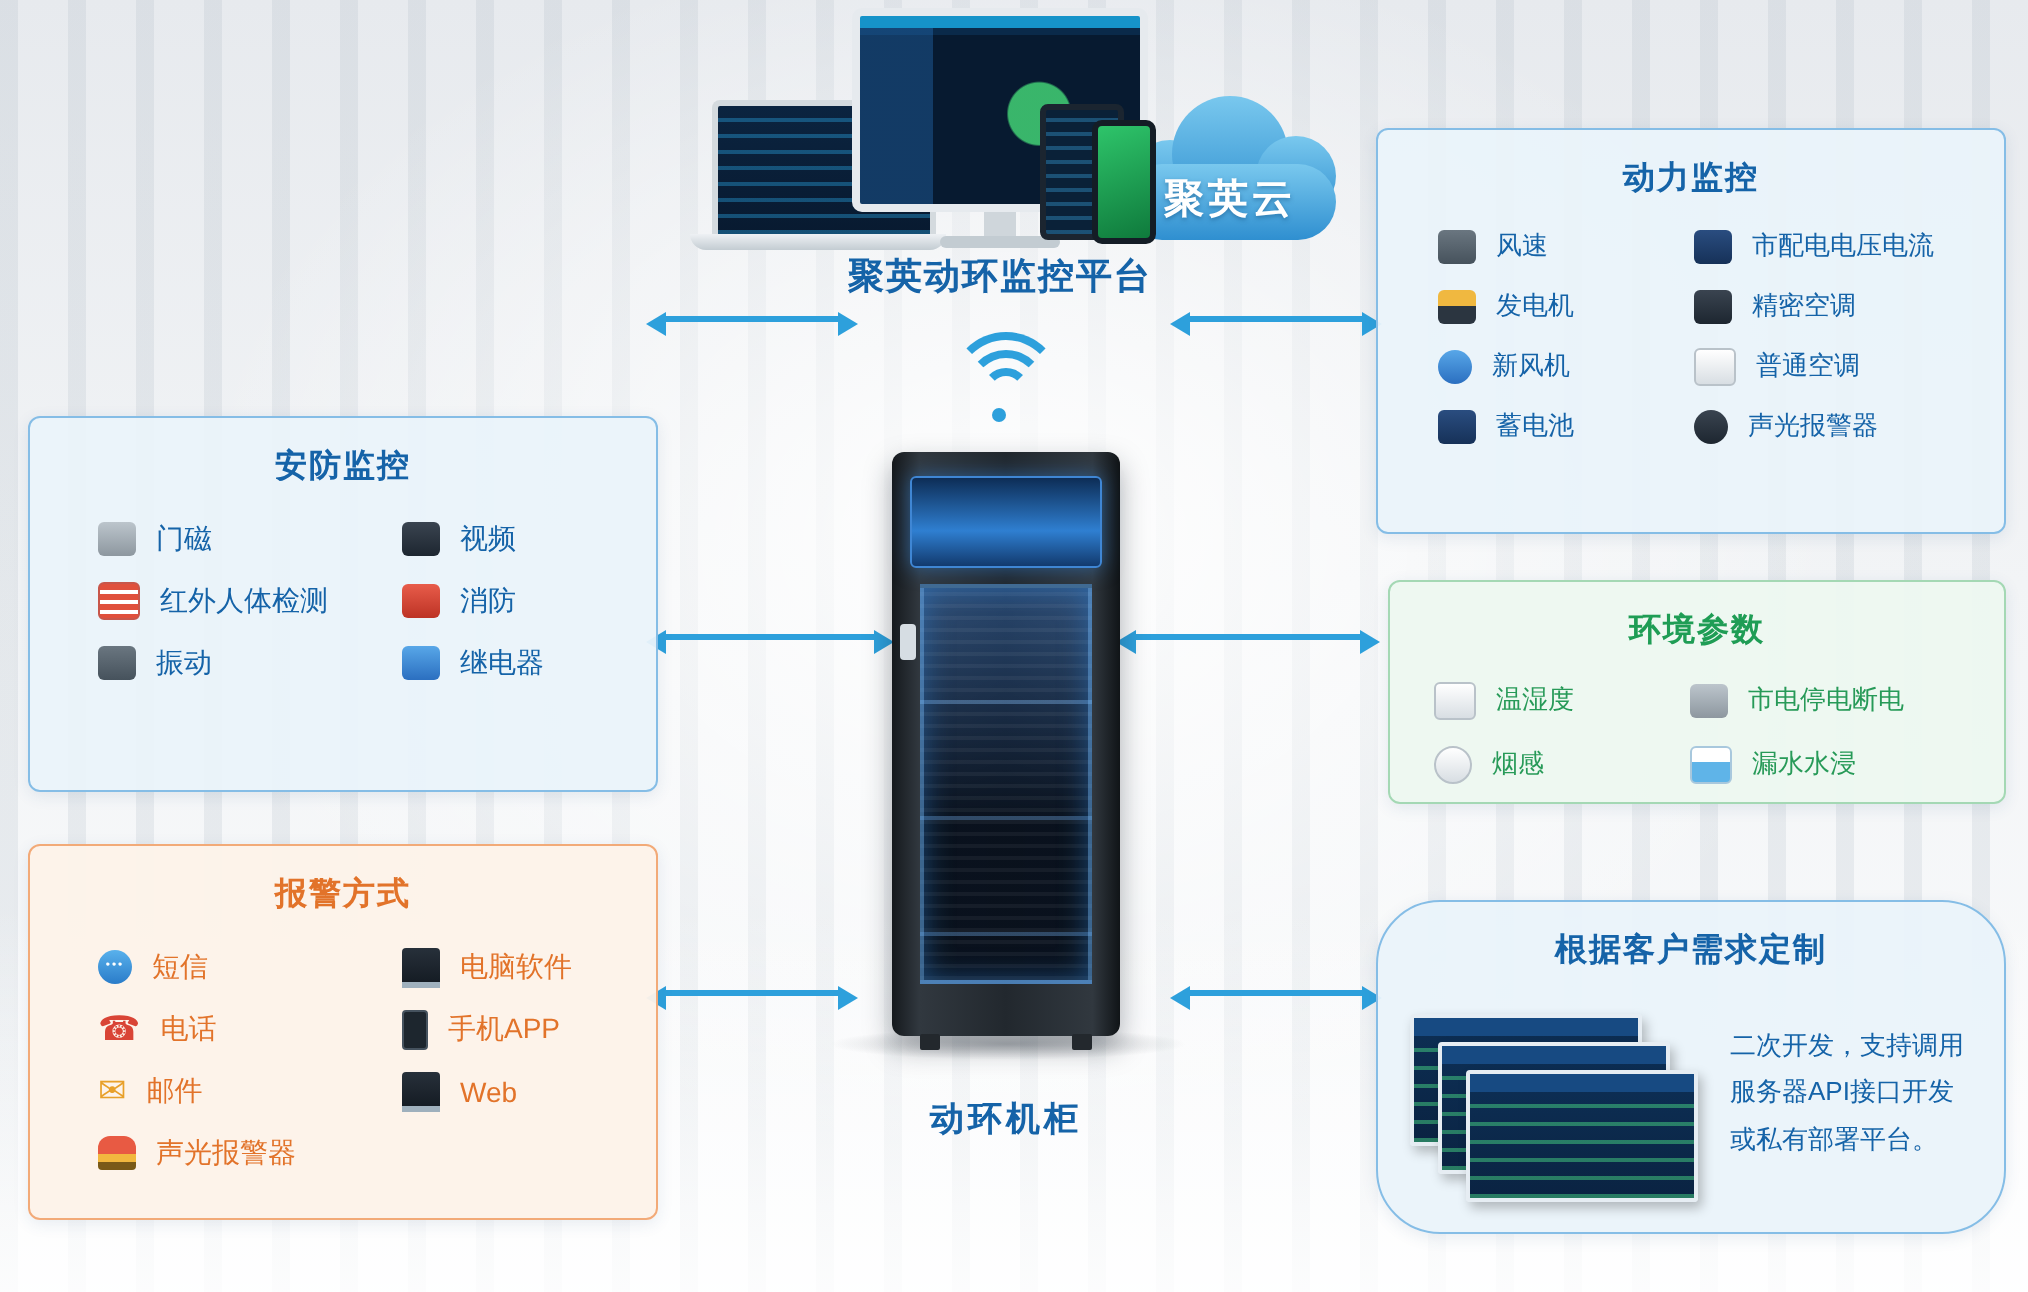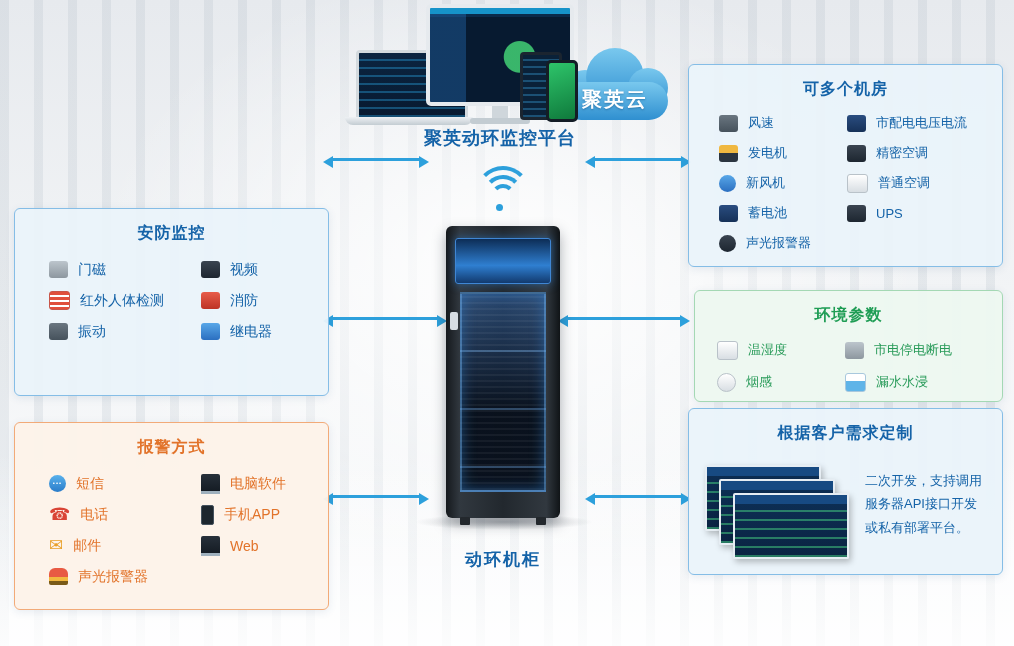--- a/index.html
+++ b/index.html
@@ -236,21 +236,21 @@
           <span class="ilabel">Web</span>
         </div>
       <div class="item">
           <span class="ic ic-beacon"></span>
           <span class="ilabel">声光报警器</span>
         </div>
     </div>
   </section>
 
   <section class="panel blue" id="p-power" style="left:688px;top:64px;width:313px;height:201px;">
-    <h3 class="p-title">可多个机房</h3>
+    <h3 class="p-title">动力监控</h3>
     <div class="items">
       <div class="item">
           <span class="ic ic-slate"></span>
           <span class="ilabel">风速</span>
         </div>
       <div class="item">
           <span class="ic ic-navy"></span>
           <span class="ilabel">市配电电压电流</span>
         </div>
       <div class="item">
@@ -265,24 +265,20 @@
           <span class="ic ic-blue ic-round"></span>
           <span class="ilabel">新风机</span>
         </div>
       <div class="item">
           <span class="ic ic-light"></span>
           <span class="ilabel">普通空调</span>
         </div>
       <div class="item">
           <span class="ic ic-navy"></span>
           <span class="ilabel">蓄电池</span>
-        </div>
-      <div class="item">
-          <span class="ic ic-dark"></span>
-          <span class="ilabel">UPS</span>
         </div>
       <div class="item">
           <span class="ic ic-dark ic-round"></span>
           <span class="ilabel">声光报警器</span>
         </div>
     </div>
   </section>
 
   <section class="panel green" id="p-env" style="left:694px;top:290px;width:307px;height:110px;">
     <h3 class="p-title">环境参数</h3>
@@ -299,20 +295,20 @@
           <span class="ic ic-light ic-round"></span>
           <span class="ilabel">烟感</span>
         </div>
       <div class="item">
           <span class="ic ic-aqua"></span>
           <span class="ilabel">漏水水浸</span>
         </div>
     </div>
   </section>
 
-  <section class="panel blue" id="p-custom" style="left:688px;top:408px;width:313px;height:165px;">
+  <section class="panel blue" id="p-custom" style="left:688px;top:450px;width:313px;height:165px;border-radius:32px;">
     <h3 class="p-title">根据客户需求定制</h3>
     <div class="thumb" style="left:16px;top:56px;"></div>
     <div class="thumb" style="left:30px;top:70px;"></div>
     <div class="thumb" style="left:44px;top:84px;"></div>
     <div class="custom-desc">二次开发，支持调用服务器API接口开发或私有部署平台。</div>
   </section>
 </div>
 
 </body></html>

